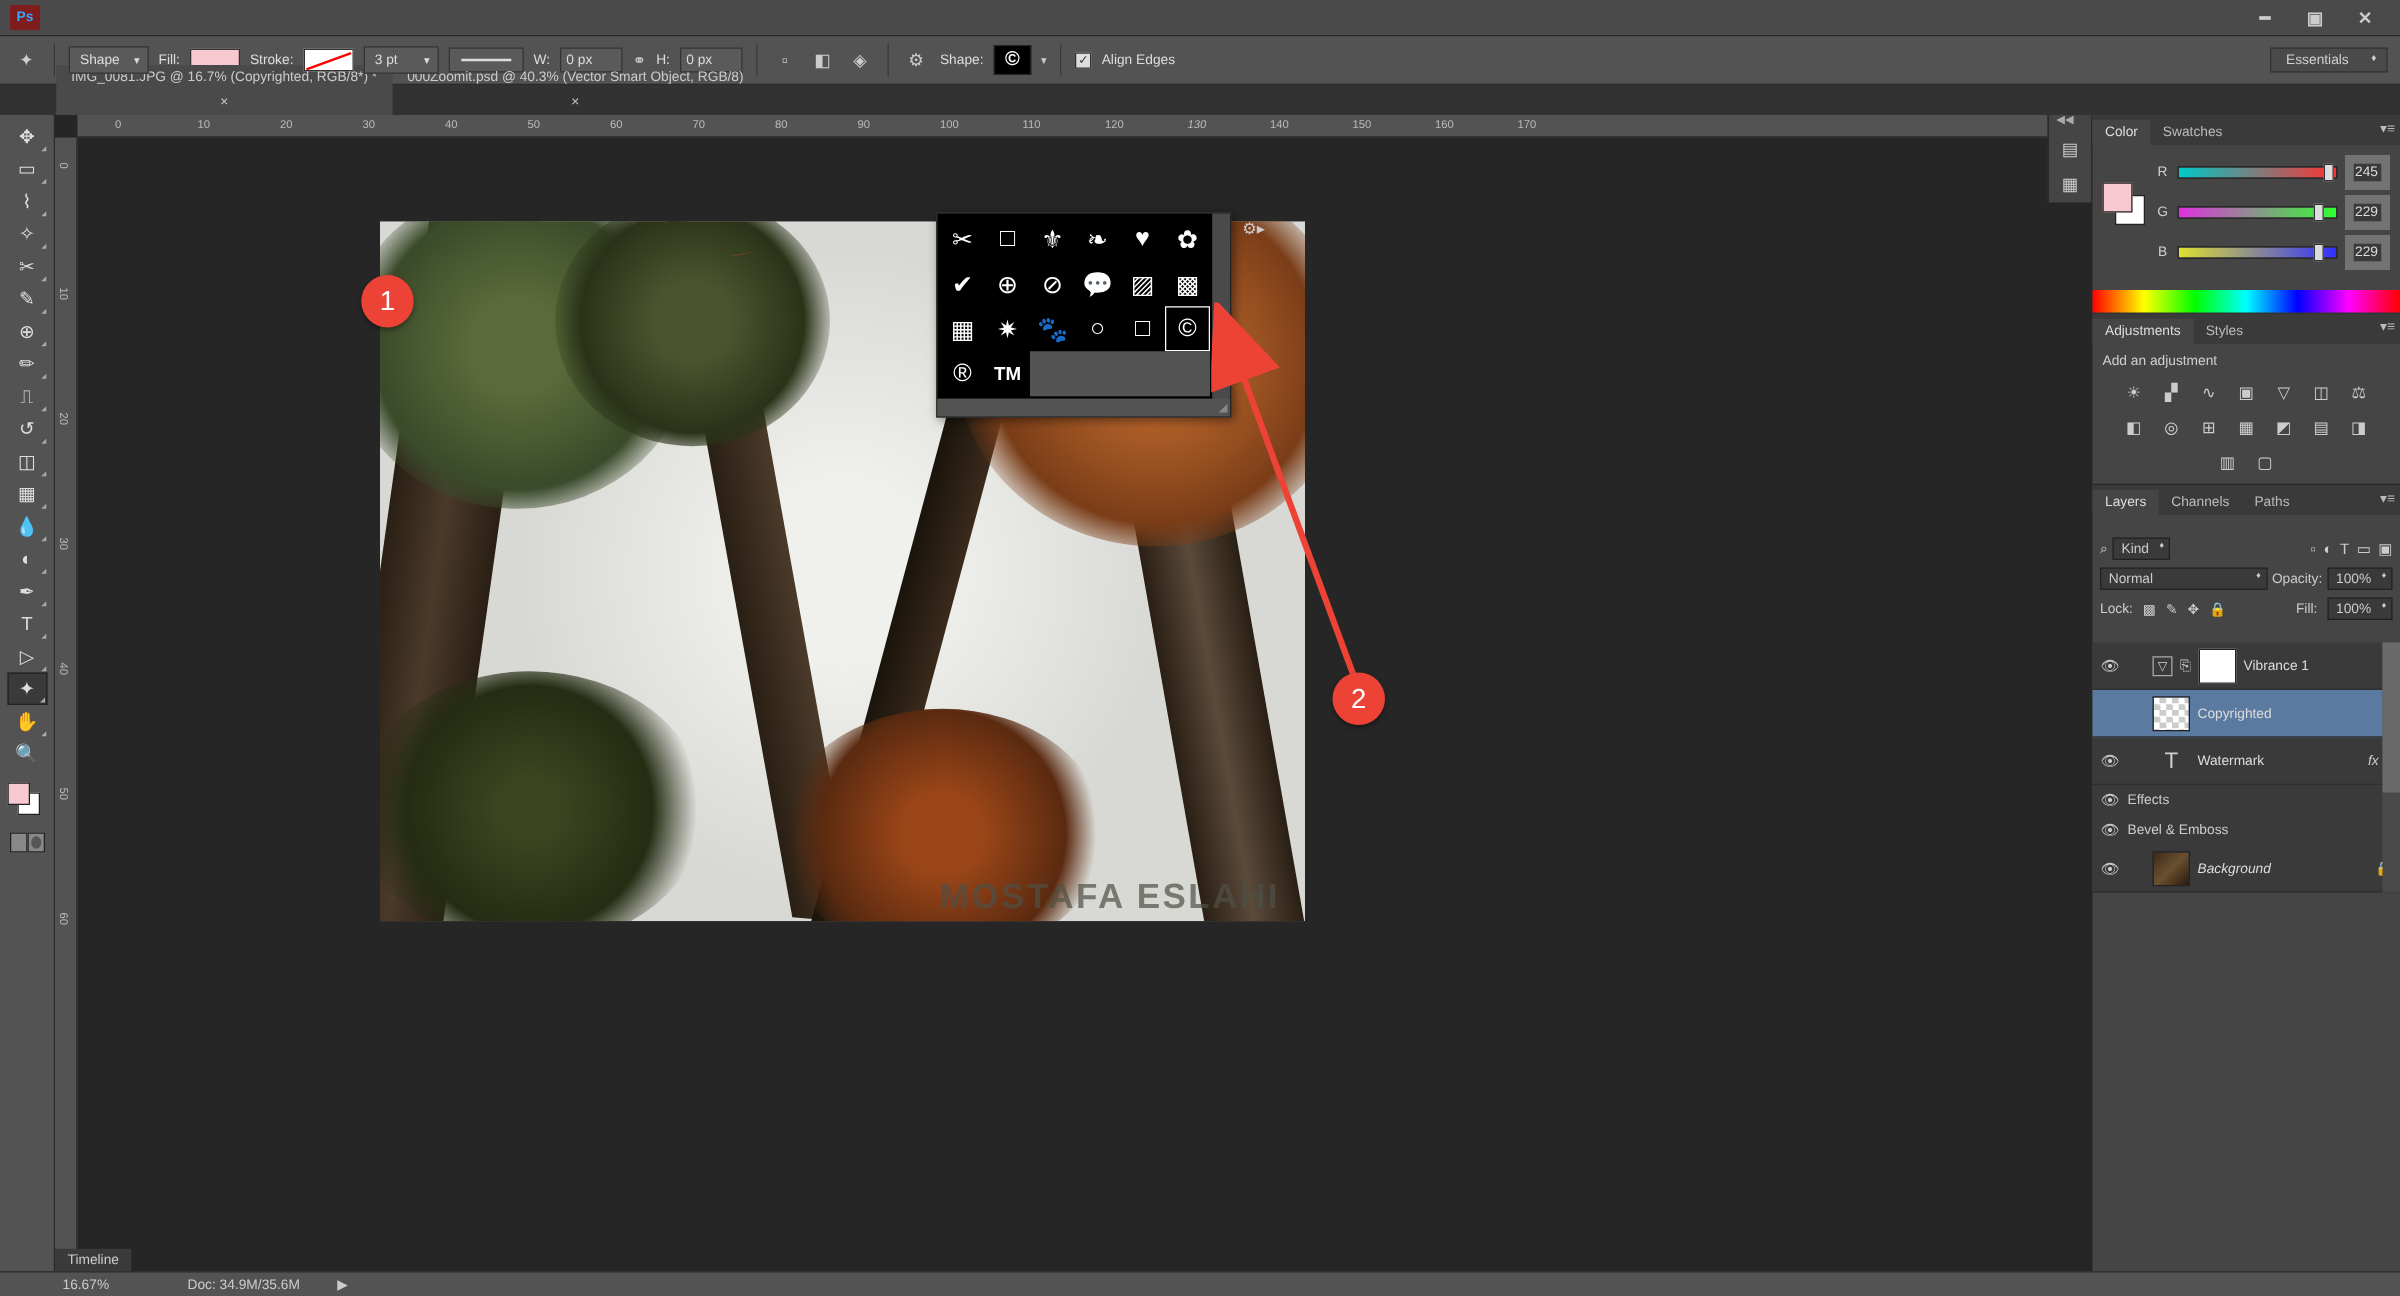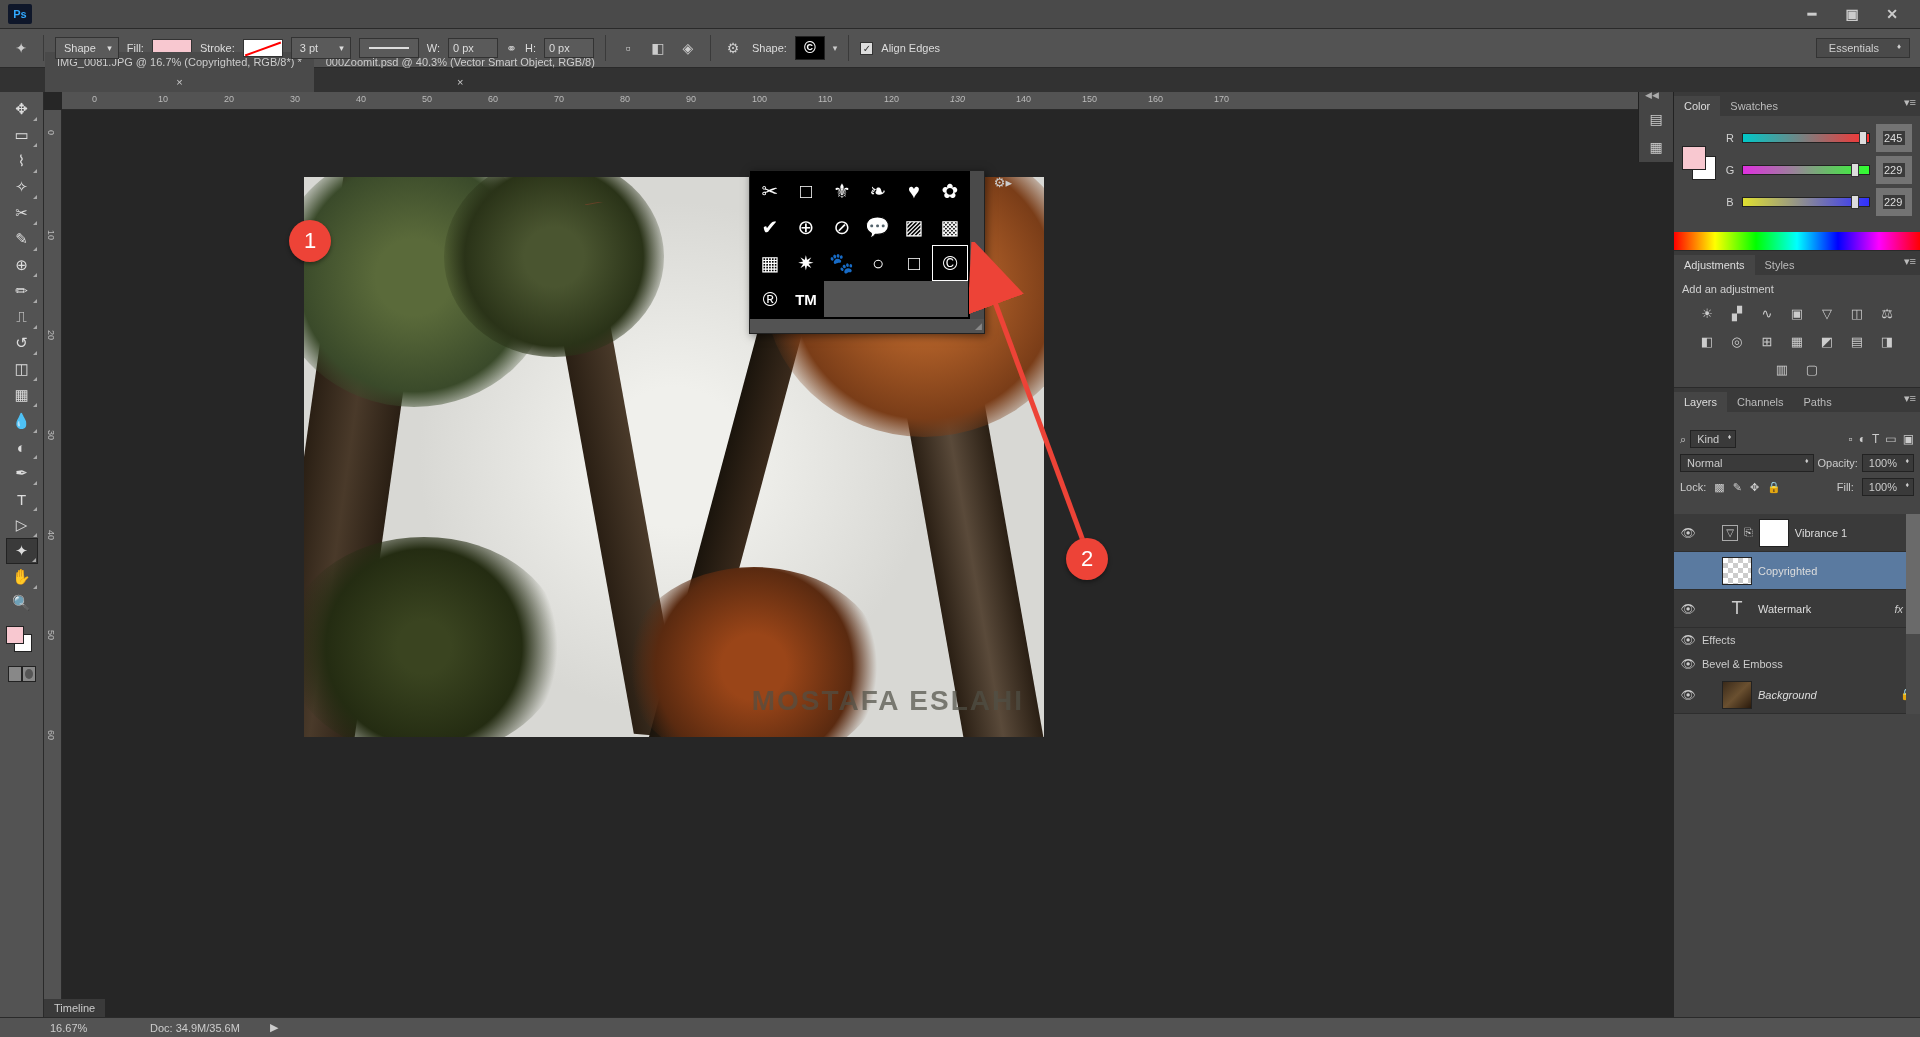--- a/index.html
+++ b/index.html
@@ -1,20 +1,20 @@
 <!DOCTYPE html>
 <html><head>
 <meta charset="utf-8">
 <style>
 * { margin: 0; padding: 0; box-sizing: border-box; font-family: "Segoe UI", Tahoma, sans-serif; user-select: none; }
 body { background: #3a3a3a; width: 1920px; height: 1037px; overflow: hidden; color: #d0d0d0; font-size: 12px; position: relative; }
 
 
 .titlebar { height: 28px; background: #4a4a4a; display: flex; align-items: center; padding-left: 8px; }
-.ps-logo { width: 24px; height: 20px; background: #0f172a; color: #31a8ff; font-weight: bold; font-size: 11px; display: flex; align-items: center; justify-content: center; border-radius: 2px; margin-right: 24px; }
+.ps-logo { width: 24px; height: 20px; background: #7f1d1d; color: #31a8ff; font-weight: bold; font-size: 11px; display: flex; align-items: center; justify-content: center; border-radius: 2px; margin-right: 24px; }
 .menu { display: flex; gap: 2px; }
 .menu-item { padding: 4px 10px; color: #e0e0e0; font-size: 13px; cursor: default; }
 .win-controls { margin-left: auto; display:flex; gap: 12px; padding-right: 14px;}
 .win-btn { width:28px; height:18px; display:flex;align-items:center;justify-content:center; color:#ccc; font-size:14px; font-weight:bold;}
 
 
 .optionsbar { height: 40px; background: #535353; border-top: 1px solid #2a2a2a; border-bottom:1px solid #2a2a2a; display: flex; align-items: center; padding: 0 10px; gap: 8px; }
 .opt-sep { width: 1px; height: 26px; background: #3a3a3a; margin: 0 3px;}
 .opt-dropdown { background: #5a5a5a; border: 1px solid #333; padding: 2px 22px 2px 8px; font-size: 11px; color: #ddd; position:relative; height: 22px; display:flex; align-items:center;}
 .opt-dropdown::after { content:"▾"; position:absolute; right:6px; font-size:9px;}
@@ -66,21 +66,21 @@
 .tree1{left:0;top:0;width:90px;height:100%;transform:skewX(-8deg);background:linear-gradient(90deg,#2a1f14,#4a3a2a,#2a1f14);}
 .tree2{right:50px;top:0;width:80px;height:100%;transform:skewX(10deg);background:linear-gradient(90deg,#2a1f14,#5a4a3a,#2a1f14);}
 .tree3{left:280px;top:0;width:50px;height:100%;transform:skewX(15deg) rotate(5deg);background:linear-gradient(90deg,#2a1f14,#4a3a2a);}
 .tree4{left:420px;top:0;width:45px;height:100%;transform:skewX(-15deg);background:linear-gradient(90deg,#1a140c,#3a2a1c);}
 .foliage{position:absolute;border-radius:50%;}
 .f1{left:-30px;top:-30px;width:280px;height:260px;background:radial-gradient(circle,#5a6a3a 20%,#3a4a2a 60%,transparent 75%);}
 .f2{right:-40px;top:-40px;width:320px;height:300px;background:radial-gradient(circle,#b5632a 20%,#7a3d18 60%,transparent 75%);}
 .f3{right:160px;bottom:-30px;width:260px;height:200px;background:radial-gradient(circle,#9a4518 20%,#5a2a10 60%,transparent 75%);}
 .f4{left:140px;top:-20px;width:220px;height:200px;background:radial-gradient(circle,#4a5530 20%,#2a3318 60%,transparent 78%);}
 .f5{left:-20px;bottom:-20px;width:280px;height:220px;background:radial-gradient(circle,#3a4420 15%,#242c12 55%,transparent 75%);}
-.watermark{position:absolute;right:20px;bottom:20px;font-family:"Stencil",sans-serif;font-size:28px;letter-spacing:2px;color:rgba(80,80,70,0.7);font-weight:bold;}
+.watermark{position:absolute;right:20px;bottom:4px;font-family:"Stencil",sans-serif;font-size:28px;letter-spacing:2px;color:rgba(80,80,70,0.7);font-weight:bold;}
 
 
 .shape-picker{position:absolute;left:705px;top:78px;background:#535353;border:1px solid #222;box-shadow:2px 2px 8px rgba(0,0,0,.5); z-index:10;}
 .shape-grid{display:grid;grid-template-columns:repeat(6,36px);gap:0;background:#000;padding:2px;}
 .shape-cell{width:36px;height:36px;display:flex;align-items:center;justify-content:center;color:#fff;font-size:20px;background:#000;}
 .shape-cell.sel{border:1px solid #fff;}
 .shape-scroll{width:14px;background:#4a4a4a;}
 .shape-wrap{display:flex;}
 .shape-gear{position:absolute;right:-28px;top:4px;font-size:13px;color:#ccc;}
 .shape-footer{height:14px;background:#535353;position:relative;}

